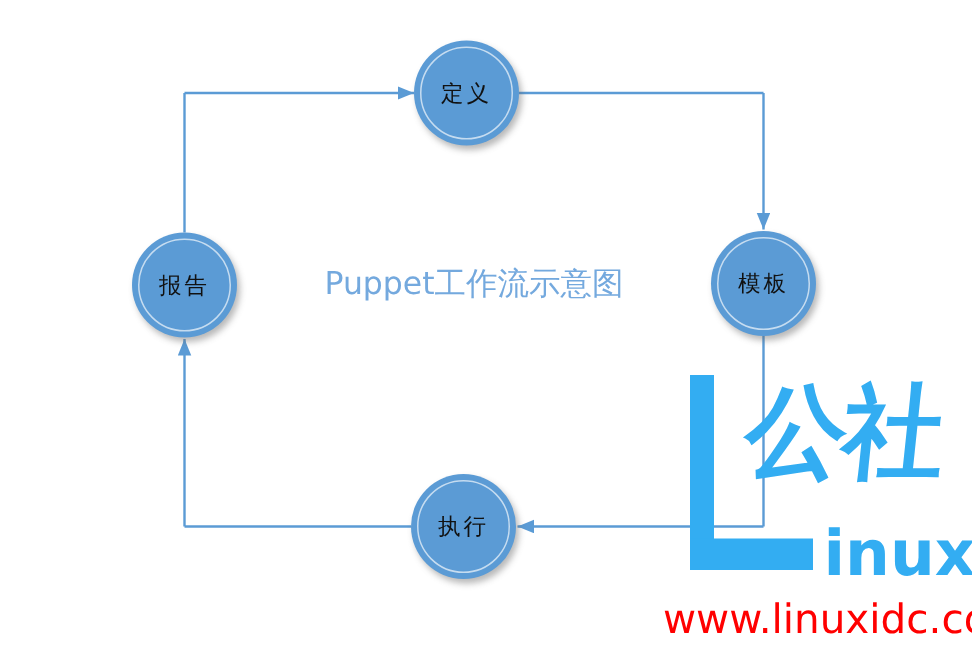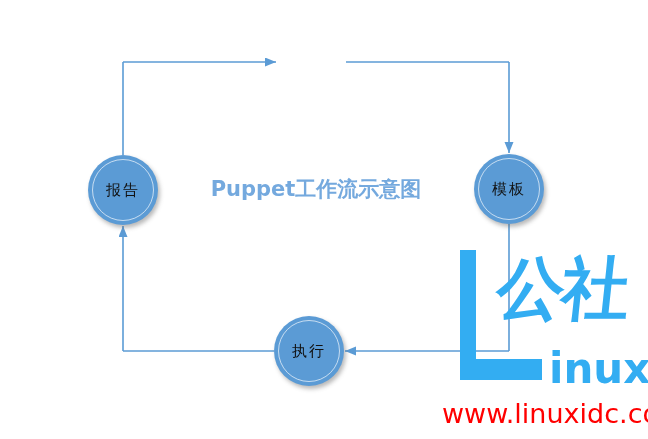--- a/index.html
+++ b/index.html
@@ -54,21 +54,20 @@
 
   .diagram-title {
     position: absolute;
     left: 316px;
     top: 175px;
     transform: translateX(-50%);
     color: #74a9de;
     font-size: 21px;
     white-space: nowrap;
     z-index: 2;
-    font-weight: bold;
   }
 
   
   .watermark {
     position: absolute;
     left: 0;
     top: 0;
     width: 648px;
     height: 439px;
     z-index: 3;
@@ -128,20 +127,23 @@
       <path d="M123,62 L276,62" marker-end="url(#arrow)"></path>
       <path d="M346,62 L509,62"></path>
       <path d="M509,62 L509,153" marker-end="url(#arrow)"></path>
       <path d="M509,224 L509,351"></path>
       <path d="M509,351 L345,351" marker-end="url(#arrow)"></path>
       <path d="M274,351 L123,351"></path>
       <path d="M123,351 L123,226" marker-end="url(#arrow)"></path>
     </g>
   </svg>
 
+  <div class="node node-define">
+    <span class="node-label">定义</span>
+  </div>
   <div class="node node-template">
     <span class="node-label">模板</span>
   </div>
   <div class="node node-execute">
     <span class="node-label">执行</span>
   </div>
   <div class="node node-report">
     <span class="node-label">报告</span>
   </div>
 

